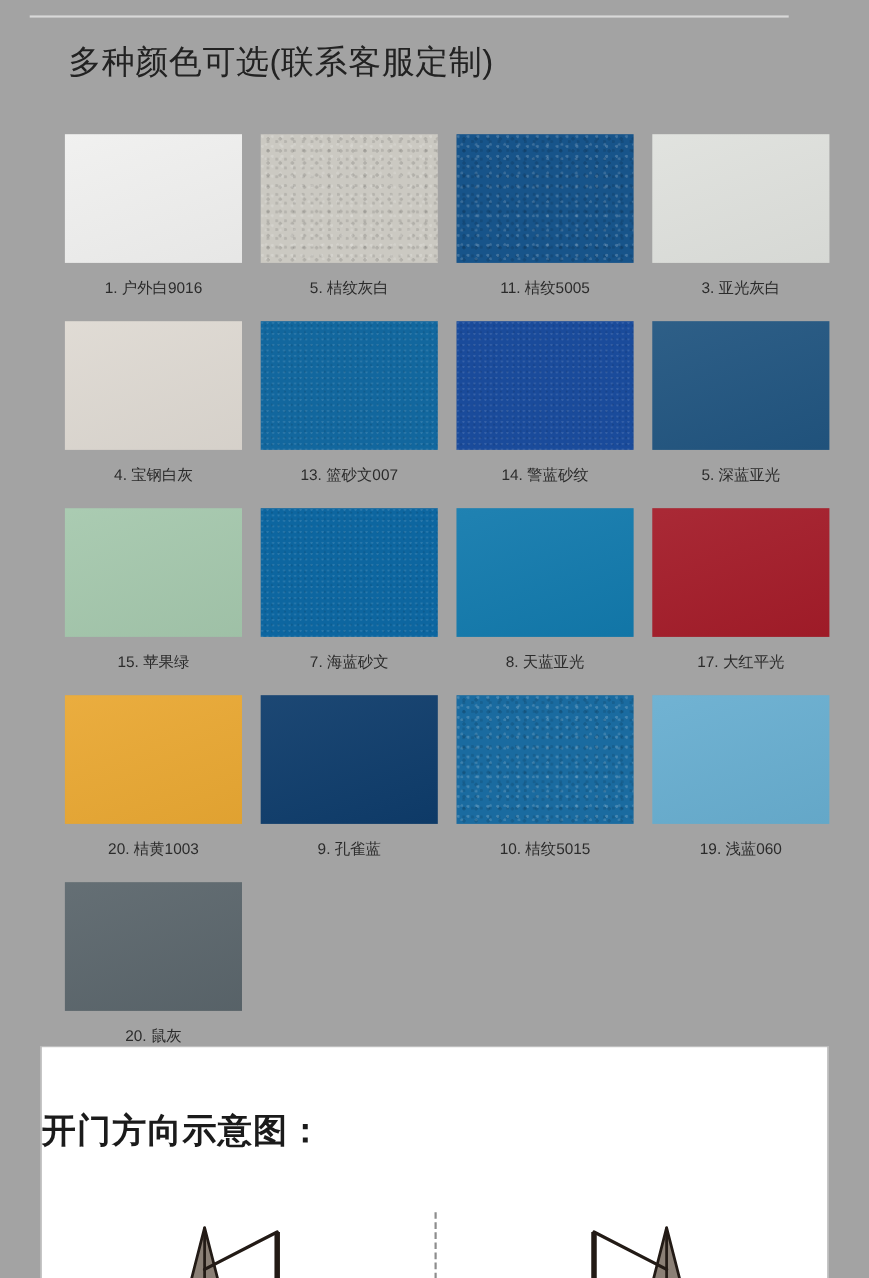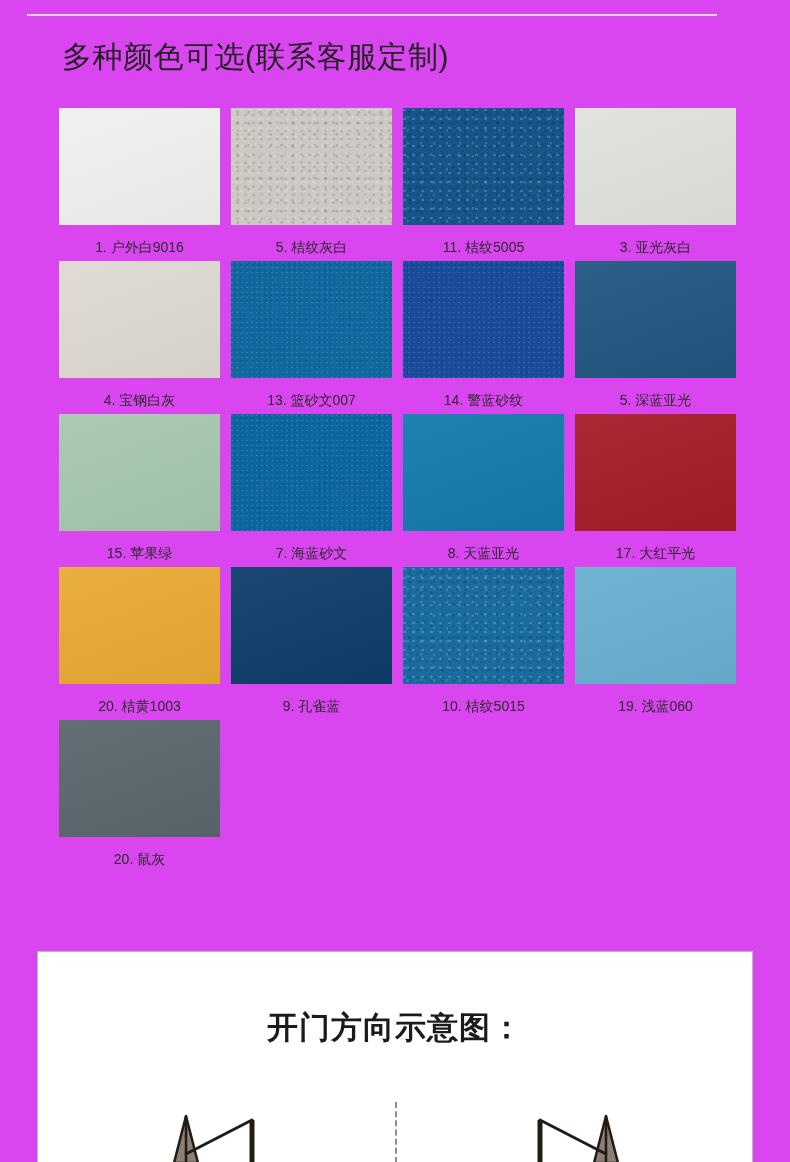--- a/index.html
+++ b/index.html
@@ -9,21 +9,21 @@
     height: 1162px;
     background: #ffffff;
     font-family: "Liberation Sans", "DejaVu Sans", sans-serif;
     overflow: hidden;
   }
 
   .page {
     position: relative;
     width: 790px;
     height: 1162px;
-    background: #d946ef;
+    background: #a3a3a3;
   }
 
   
   .top-divider {
     position: absolute;
     left: 27px;
     top: 14px;
     width: 690px;
     height: 2px;
     background: #d8d8d8;
@@ -39,26 +39,27 @@
     color: #222222;
     letter-spacing: 0.5px;
     white-space: nowrap;
     font-weight: 400;
   }
 
   
   .swatch-grid {
     position: absolute;
     left: 59px;
-    top: 108px;
+    top: 122px;
     width: 584px;
     display: grid;
     grid-template-columns: repeat(4, 161px);
     column-gap: 11px;
     row-gap: 0px;
+    gap: 17px;
   }
 
   .swatch-cell {
     width: 161px;
     height: 153px;
     display: flex;
     flex-direction: column;
     align-items: center;
   }
 
@@ -120,21 +121,20 @@
     border-bottom: none;
     background: #ffffff;
     overflow: hidden;
   }
 
   .diagram-title {
     position: absolute;
     left: 0;
     right: 0;
     top: 56px;
-    text-align: center;
     font-size: 31px;
     line-height: 40px;
     font-weight: 700;
     color: #1b1b1b;
     letter-spacing: 1px;
   }
 
   .door-figures {
     position: absolute;
     left: 0;

